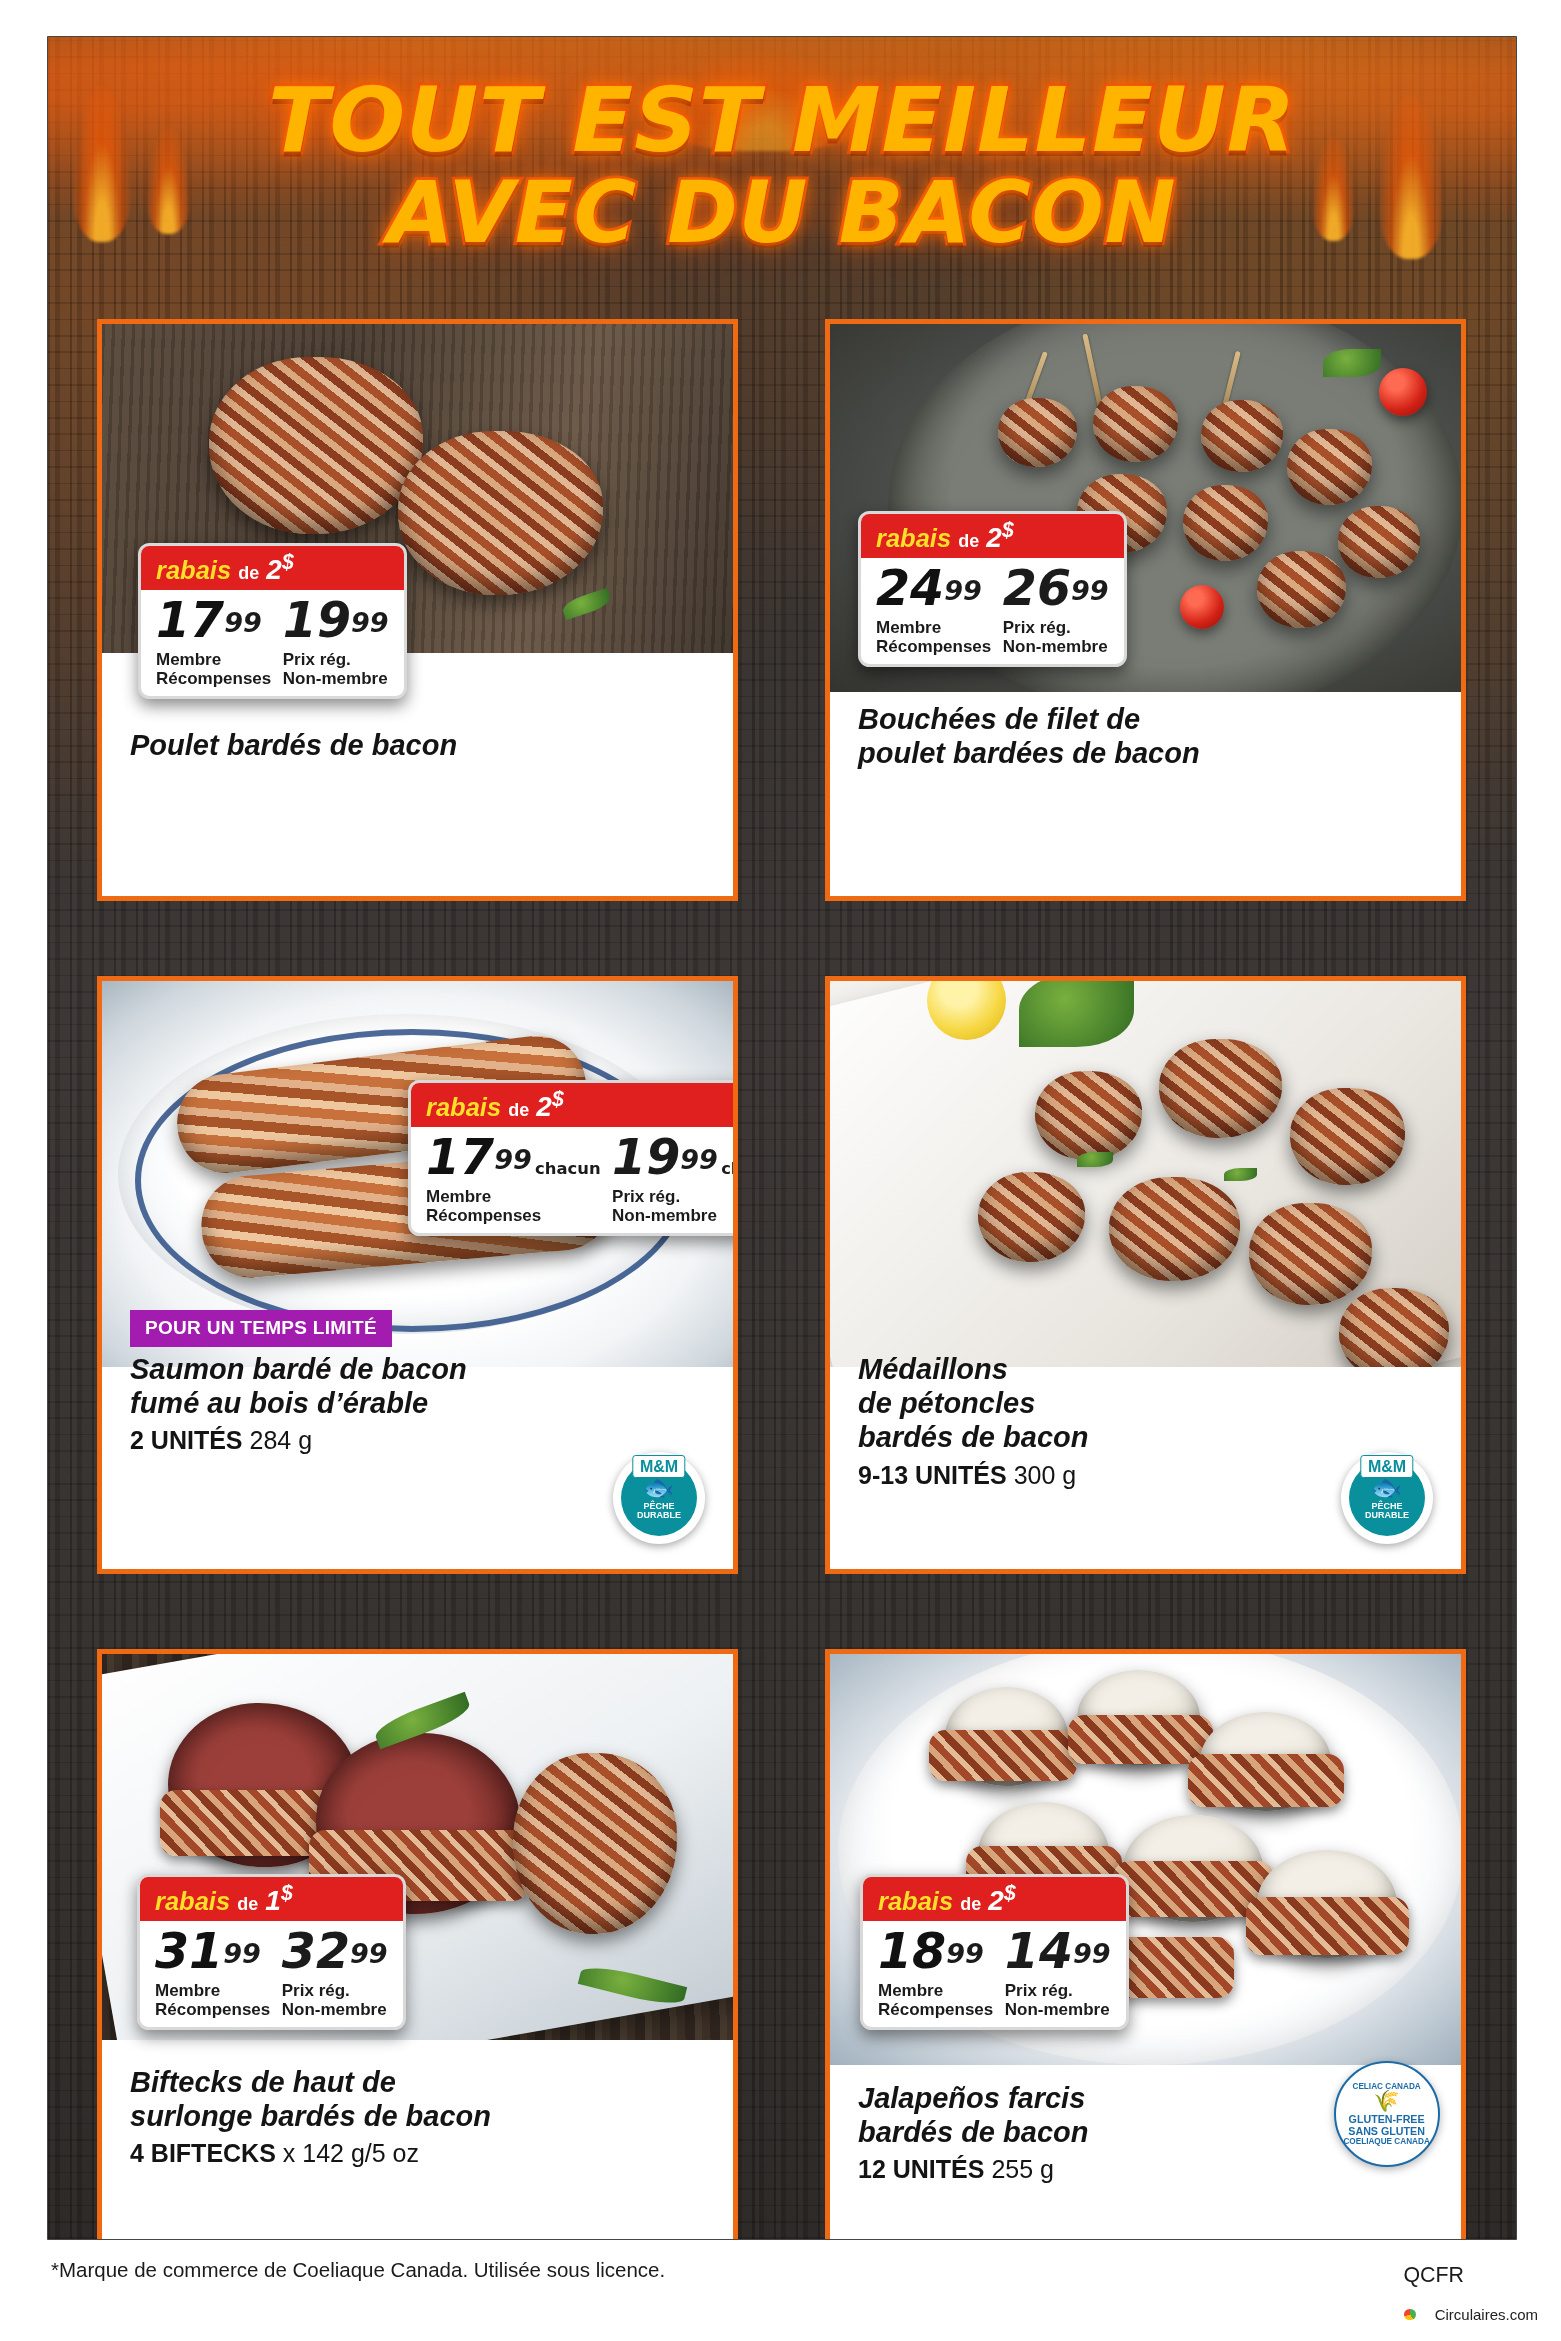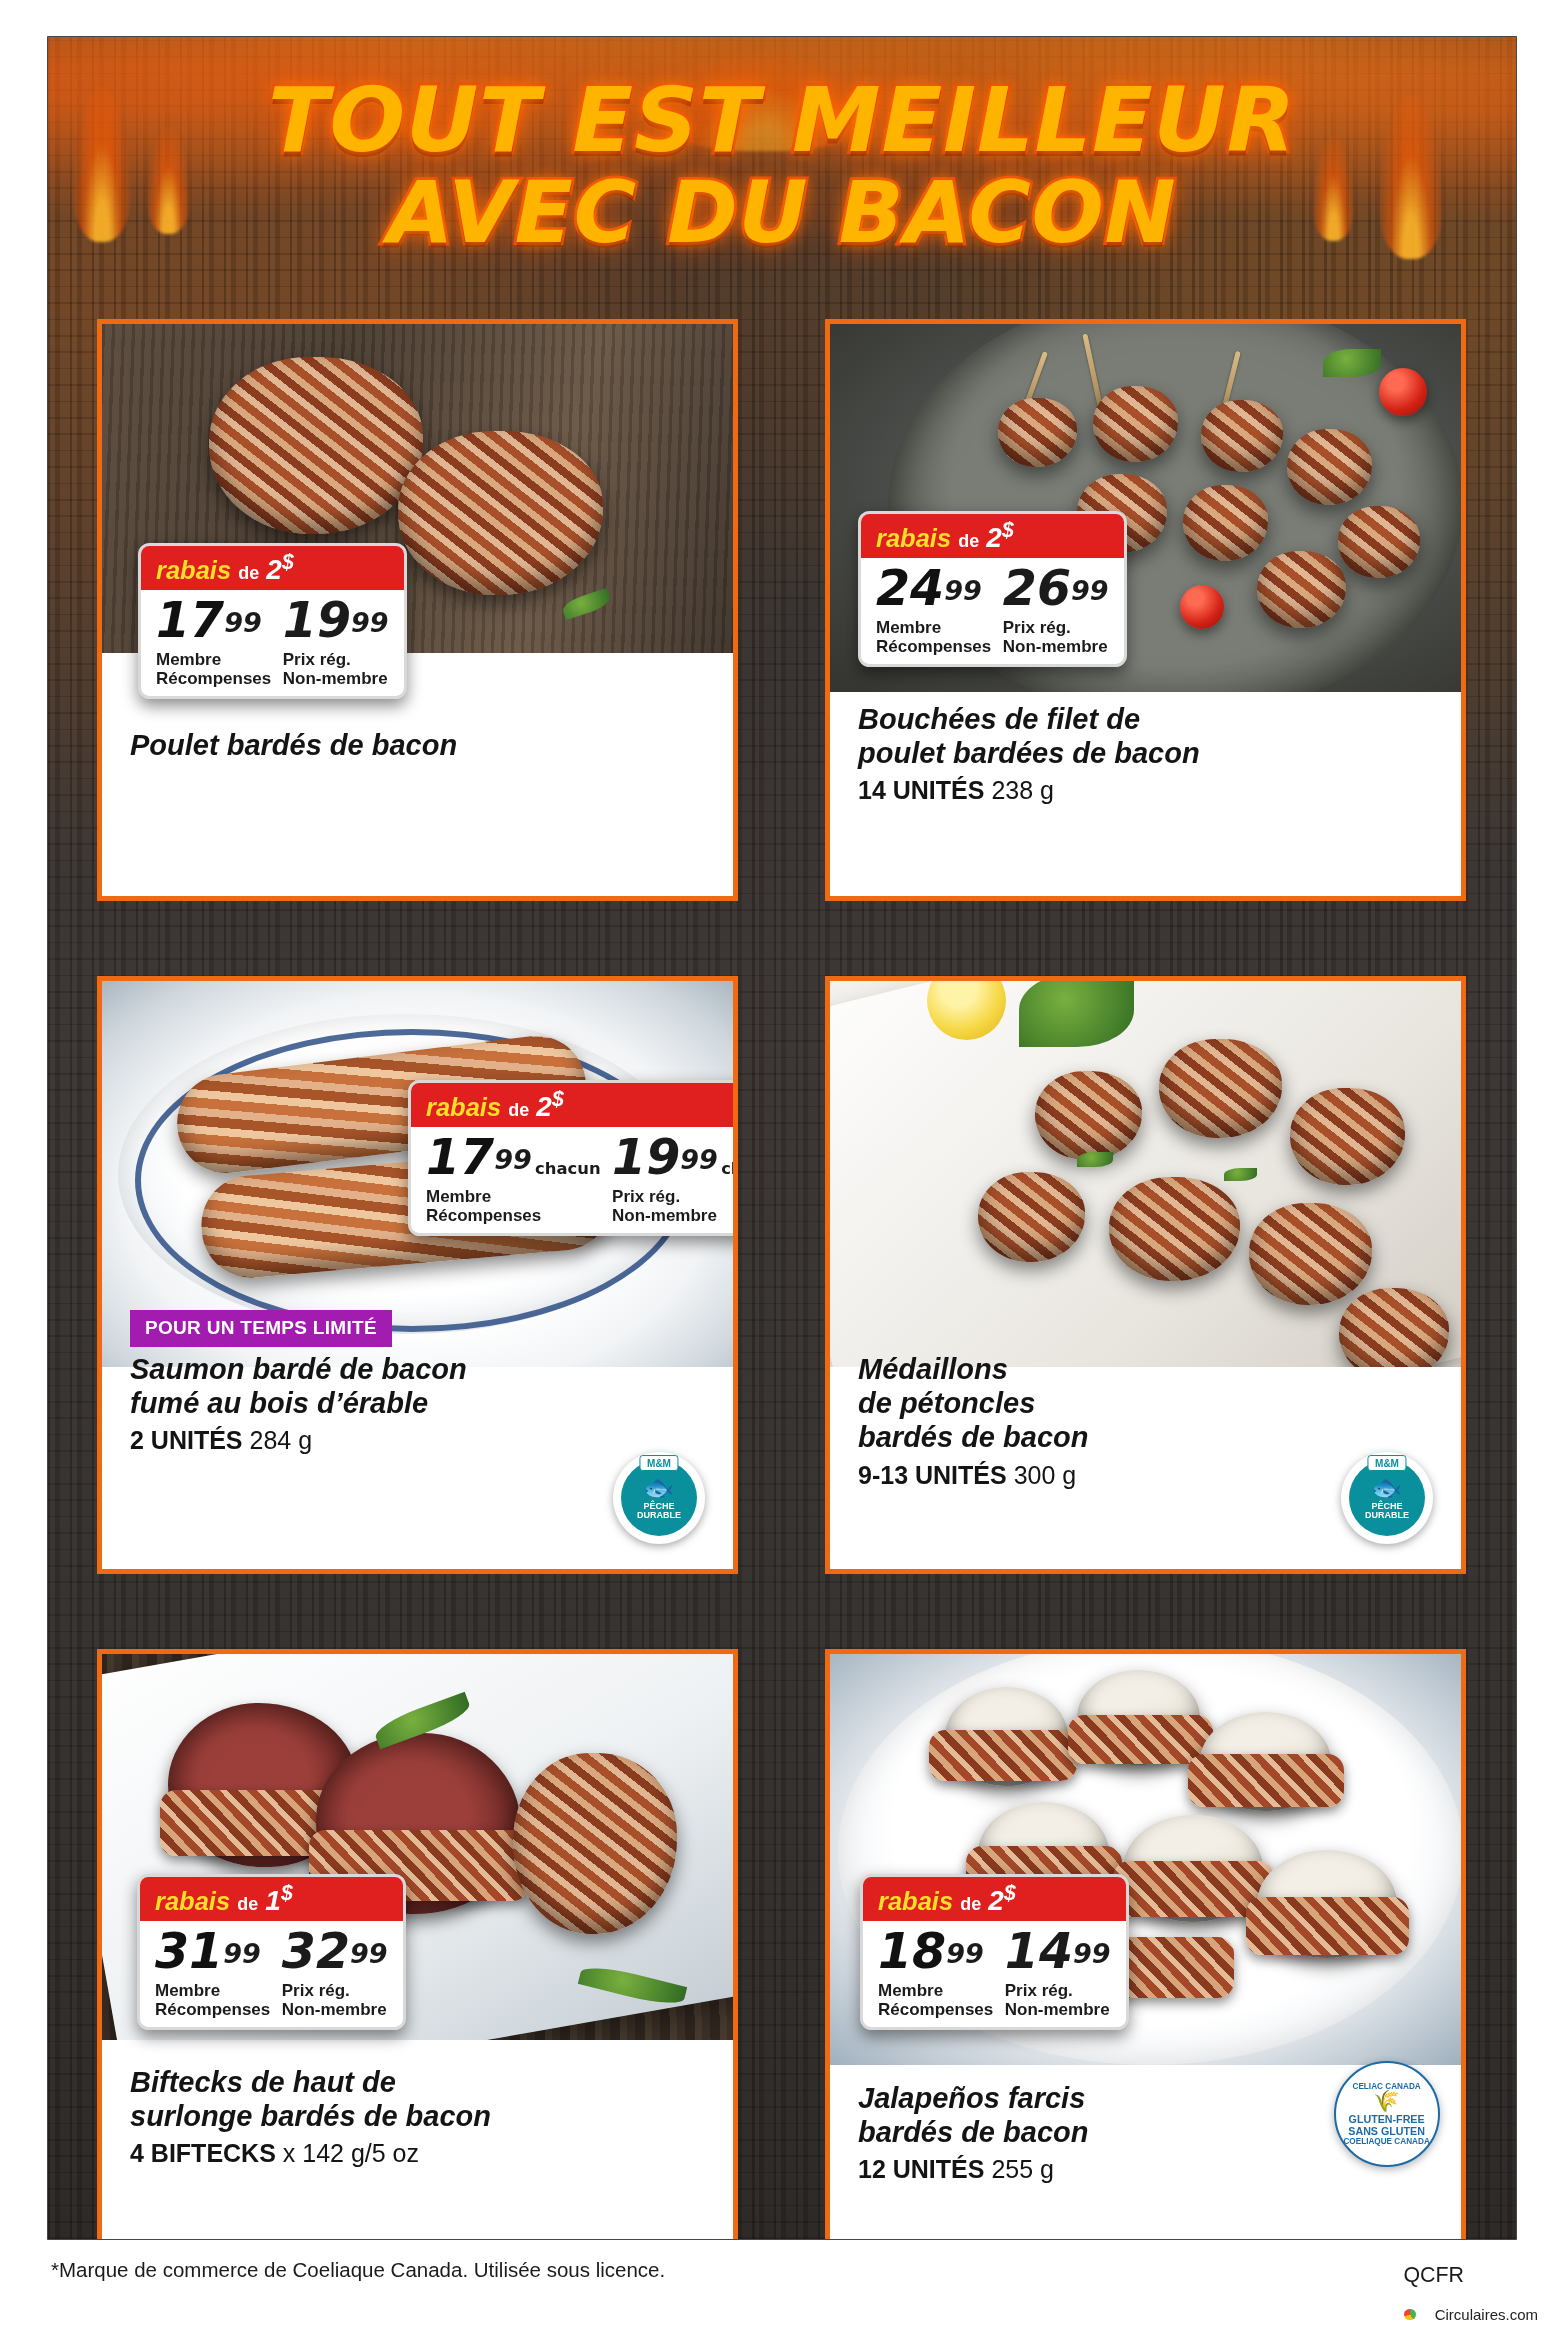--- a/index.html
+++ b/index.html
@@ -288,21 +288,21 @@
   }
   .seal-fish .inner{
     width:76px;height:76px;border-radius:50%;
     background:#0a8f9c;
     color:#fff;
     display:flex;flex-direction:column;align-items:center;justify-content:center;
     font-size:9px; font-weight:bold; text-align:center; line-height:1.05;
   }
   .seal-fish .mm{
     position:absolute; top:3.3px; left:50%; transform:translateX(-50%);
-    background:#fff; color:#0a8f9c; font-size:10px; font-weight:bold;
+    background:#fff; color:#0a8f9c; font-size:16px; font-weight:bold;
     padding:1.6px 6.6px; border-radius:3.3px; border:1.6px solid #0a8f9c;
   }
   .seal-fish .fish{ font-size:25px; line-height:1; margin-bottom:1.6px;}
   .seal-glut{
     position:absolute; z-index:7;
     width:102px;height:102px;border-radius:50%;
     background:#ffffff;
     border:2.5px solid #1b6ba8;
     box-shadow:0 2.5px 8.2px rgba(0,0,0,.3);
     display:flex;flex-direction:column;align-items:center;justify-content:center;
@@ -443,24 +443,20 @@
               </div>
             </div>
           </div>
         </div>
 
         <div class="caption" style="top:378px">
           <div class="cap-title">
             <span>Bouchées de filet de</span><br>
             <span>poulet bardées de bacon</span>
           </div>
-          <div class="cap-sub">
-            <b>14 UNITÉS</b>
-            <span>238 g</span>
-          </div>
         </div>
       </div>
 
       <div class="card h2">
         <div class="photo" style="height:386px">
           <div class="bg-white-plate"></div>
           <div style="position:absolute;left:16.4px;top:33px;width:575px;height:320px;border-radius:50%;
                       background:radial-gradient(ellipse at 50% 45%,#ffffff 0 55%,#eef2f5 75%,#b9c6d0 100%);
                       box-shadow:inset 0 0 33px rgba(0,0,0,.12);"></div>
           <div style="position:absolute;left:33px;top:48px;width:542px;height:291px;border-radius:50%;

